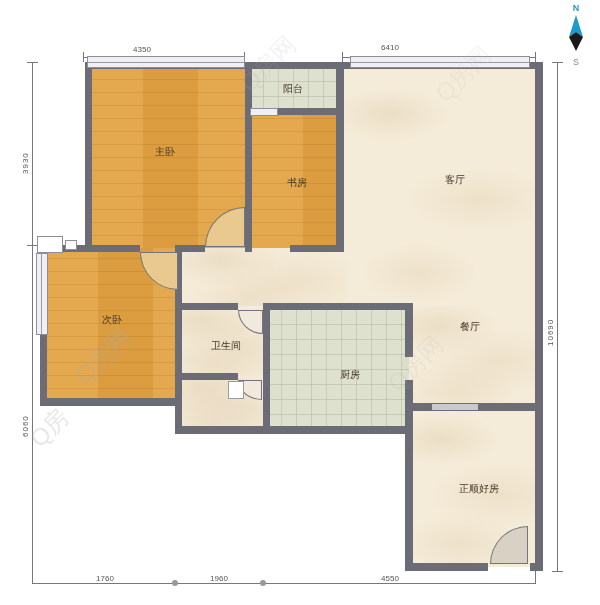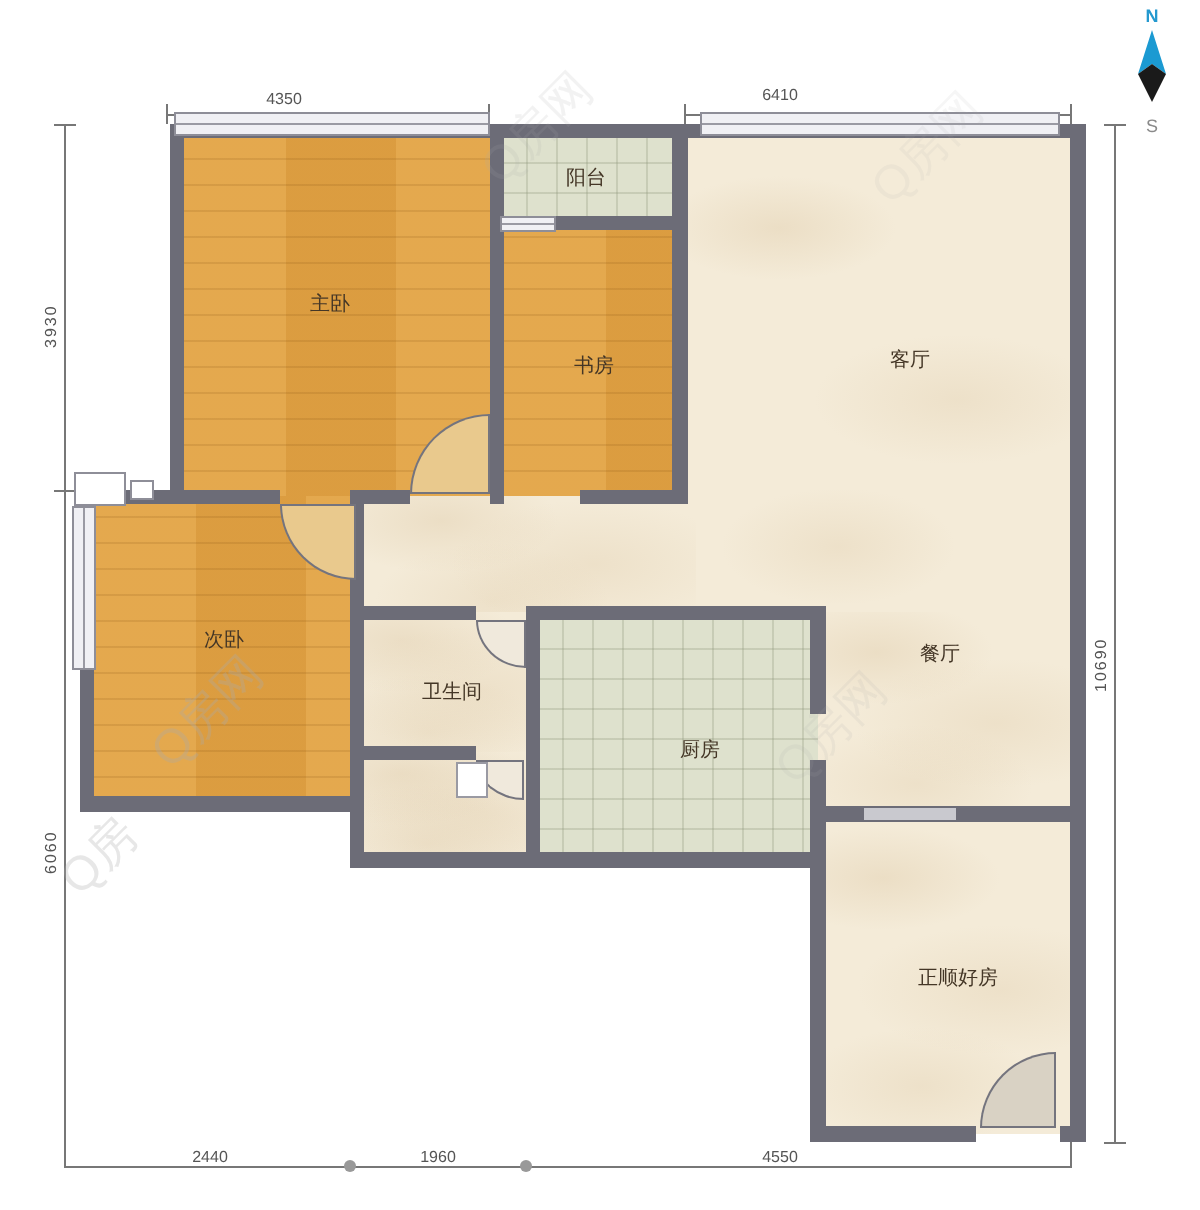--- a/index.html
+++ b/index.html
@@ -140,21 +140,21 @@
   <div class="dline" style="left:557px;top:62px;width:1px;height:509px;"></div>
   <div class="dtick" style="left:552px;top:62px;width:11px;height:1px;"></div>
   <div class="dtick" style="left:552px;top:571px;width:11px;height:1px;"></div>
   <div class="dtext vert" style="left:546px;top:302px;height:60px;">10690</div>
 
   <div class="dline" style="left:32px;top:583px;width:503px;height:1px;"></div>
   <div class="dtick" style="left:32px;top:564px;width:1px;height:20px;"></div>
   <div class="dtick" style="left:535px;top:564px;width:1px;height:20px;"></div>
   <div class="dcircle" style="left:172px;top:580px;"></div>
   <div class="dcircle" style="left:260px;top:580px;"></div>
-  <div class="dtext" style="left:75px;top:574px;width:60px;">2440</div>
+  <div class="dtext" style="left:75px;top:574px;width:60px;">1760</div>
   <div class="dtext" style="left:189px;top:574px;width:60px;">1960</div>
   <div class="dtext" style="left:360px;top:574px;width:60px;">4550</div>
 
   <div class="wm-diag" style="left:70px;top:340px;opacity:.32;">Q房网</div>
   <div class="wm-diag" style="left:28px;top:412px;opacity:.28;">Q房</div>
   <div class="wm-diag" style="left:235px;top:48px;opacity:.14;">Q房网</div>
   <div class="wm-diag" style="left:382px;top:348px;opacity:.12;">Q房网</div>
   <div class="wm-diag" style="left:430px;top:58px;opacity:.10;">Q房网</div>
 
   <div class="compass" style="left:560px;top:3px;">

